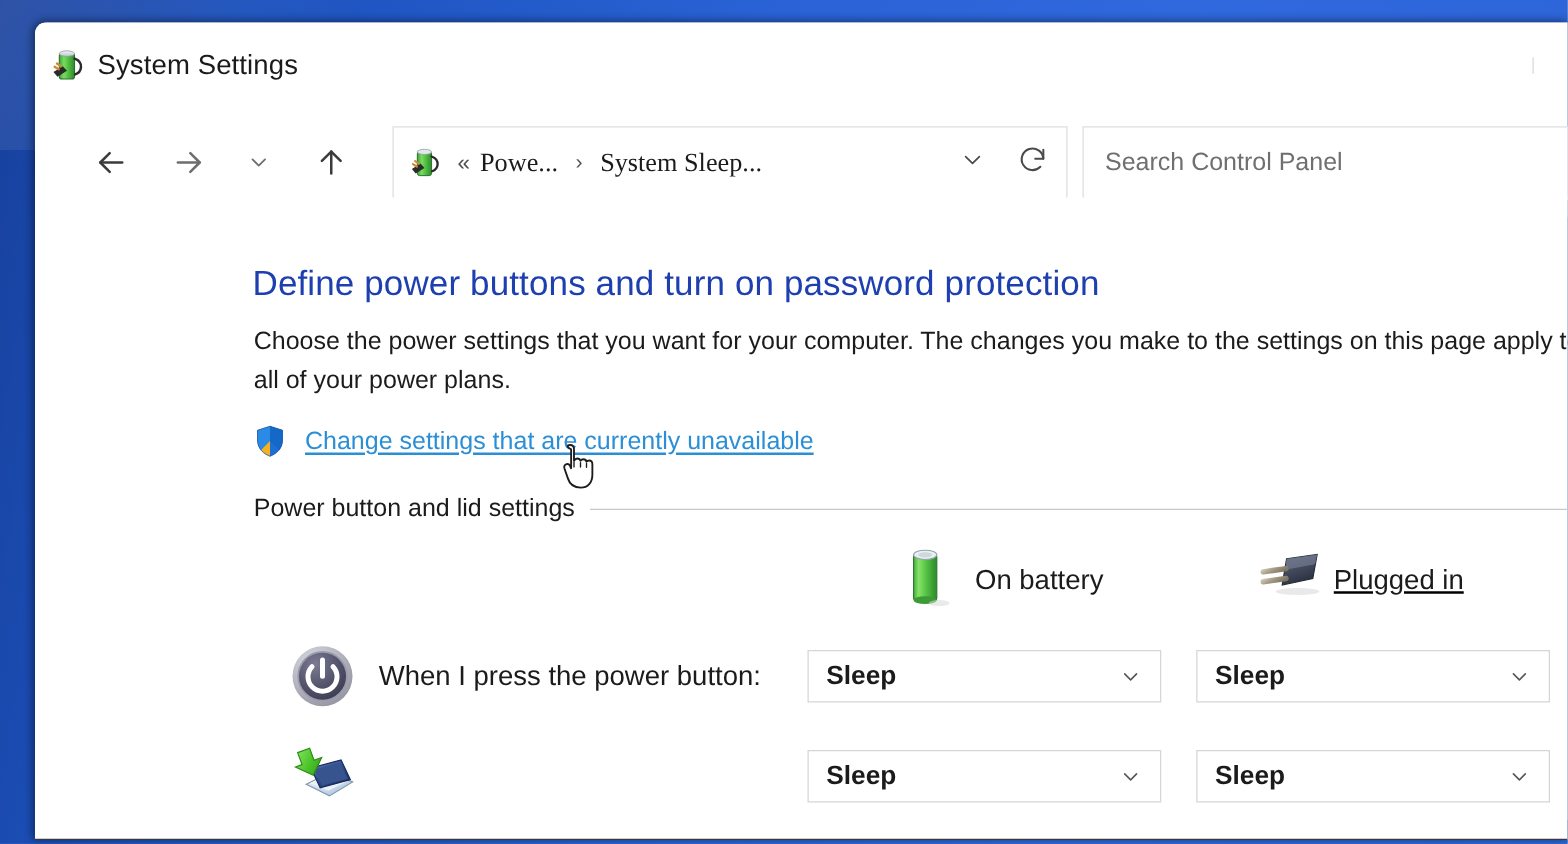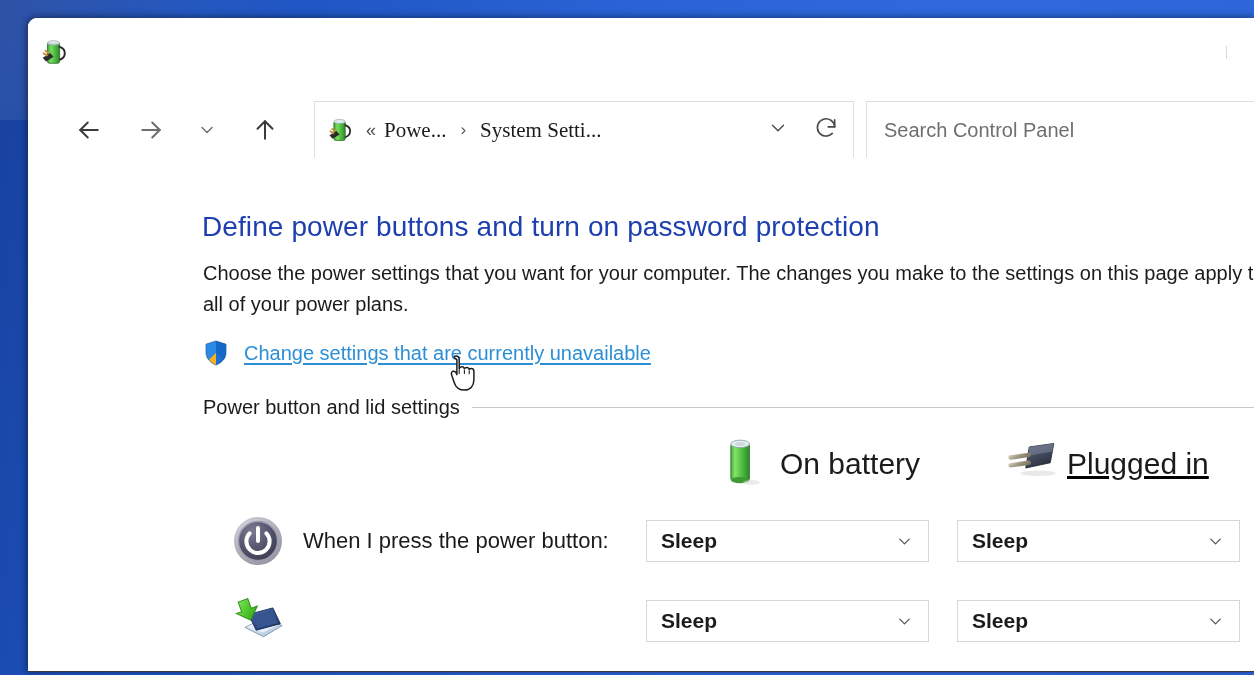--- a/index.html
+++ b/index.html
@@ -250,21 +250,21 @@
   .col-head {
     position: absolute;
     display: flex;
     align-items: center;
   }
   .col-head.battery { left: 688px; top: 0; }
   .col-head.plugged { left: 975px; top: 0; text-decoration: underline; }
   .col-head-icon { width: 56px; height: 56px; flex: 0 0 auto; }
   .col-head-label {
     margin-left: 8px;
-    font-size: 30px;
+    font-size: 22px;
     color: #1b1b1b;
     white-space: nowrap;
   }
 
   
   .setting-row {
     position: absolute;
     left: 0;
     width: 1226px;
     height: 62px;
@@ -345,20 +345,21 @@
             <stop offset="1" stop-color="#b9c6cb"></stop>
           </linearGradient>
         </defs>
         <rect x="9" y="6" width="13" height="22" rx="2.2" fill="url(#batg)" stroke="#2c6f2c" stroke-width="0.9"></rect>
         <ellipse cx="15.5" cy="6.3" rx="6.5" ry="2.4" fill="url(#capg)" stroke="#8e9ca1" stroke-width="0.7"></ellipse>
         <path d="M22 10.5 q6 2 5.5 7.5 q-0.4 4.5 -5 6" fill="none" stroke="#2b2b2b" stroke-width="2.1" stroke-linecap="round"></path>
         <path d="M4 22 l8 -5 l3.5 4 l-8 5 z" fill="#2b2b2b"></path>
         <path d="M5 17.5 l3.5 2.2 M7 14.8 l3.4 2.2" stroke="#c98a3a" stroke-width="2" stroke-linecap="round"></path>
       </svg>
     </span>
+    <span class="titlebar-title">System Settings</span>
     <span class="win-caret"></span>
   </div>
 
   <div class="navbar">
 
     <div class="navbtn nav-back">
       <span>
         <svg width="30" height="30" viewBox="0 0 24 24" fill="none" stroke="#3b3b3b" stroke-width="1.6" stroke-linecap="round" stroke-linejoin="round">
           <path d="M19 12H5"></path>
             <path d="M11 18l-6-6 6-6"></path>
@@ -398,21 +399,21 @@
           <rect x="9" y="6" width="13" height="22" rx="2.2" fill="url(#batg)" stroke="#2c6f2c" stroke-width="0.9"></rect>
           <ellipse cx="15.5" cy="6.3" rx="6.5" ry="2.4" fill="#dfe8ea" stroke="#8e9ca1" stroke-width="0.7"></ellipse>
           <path d="M22 10.5 q6 2 5.5 7.5 q-0.4 4.5 -5 6" fill="none" stroke="#2b2b2b" stroke-width="2.1" stroke-linecap="round"></path>
           <path d="M4 22 l8 -5 l3.5 4 l-8 5 z" fill="#2b2b2b"></path>
           <path d="M5 17.5 l3.5 2.2 M7 14.8 l3.4 2.2" stroke="#c98a3a" stroke-width="2" stroke-linecap="round"></path>
         </svg>
       </span>
       <span class="addr-chev crumb-a">«</span>
       <span class="addr-crumb">Powe...</span>
       <span class="crumb-sep">›</span>
-      <span class="addr-crumb">System Setti...</span>
+      <span class="addr-crumb">System Sleep...</span>
       <span class="addr-dd">
         <span>
           <svg width="22" height="22" viewBox="0 0 24 24" fill="none" stroke="#4a4a4a" stroke-width="1.5" stroke-linecap="round" stroke-linejoin="round">
             <path d="M6 9l6 6 6-6"></path>
           </svg>
         </span>
       </span>
       <span class="addr-refresh">
         <span>
           <svg width="26" height="26" viewBox="0 0 24 24" fill="none" stroke="#4a4a4a" stroke-width="1.5" stroke-linecap="round" stroke-linejoin="round">

